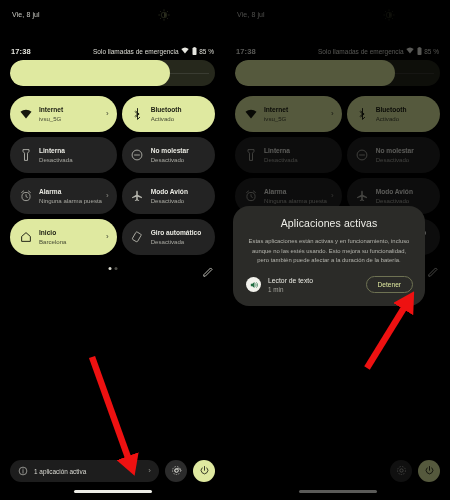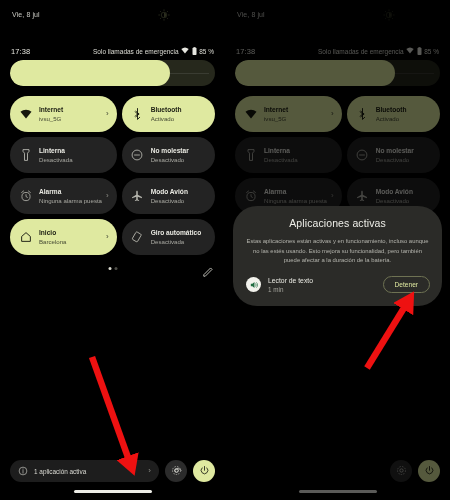--- a/index.html
+++ b/index.html
@@ -45,21 +45,21 @@
     top: 44px;
     width: 225px;
     height: 14px;
     display: flex;
     align-items: center;
     padding: 0 11px;
     box-sizing: border-box;
     font-size: 6.5px;
     color: #e4e4dd;
   }
-  .status-clock { font-size: 7.5px; letter-spacing: 0.1px; }
+  .status-clock { font-size: 7.5px; letter-spacing: 0.1px; font-weight: bold; }
   .status-right {
     margin-left: auto;
     display: flex;
     align-items: center;
     gap: 2.5px;
   }
   .status-carrier { font-size: 6.5px; color: #ddddd5; }
   .ico-wifi, .ico-batt { display: inline-block; }
 
   
@@ -245,22 +245,22 @@
     inset: 0;
     background: rgba(0,0,0,0.62);
     z-index: 5;
   }
 
   
   .dialog {
     position: absolute;
     left: 8px;
     top: 206px;
-    width: 209px;
-    border-radius: 24px;
+    width: 192px;
+    border-radius: 16px;
     background: #2b2b28;
     z-index: 6;
     padding: 11px 0 12px 0;
     box-sizing: border-box;
   }
   .dialog-title {
     text-align: center;
     font-size: 10.5px;
     color: #eeeee8;
     margin-bottom: 8px;

